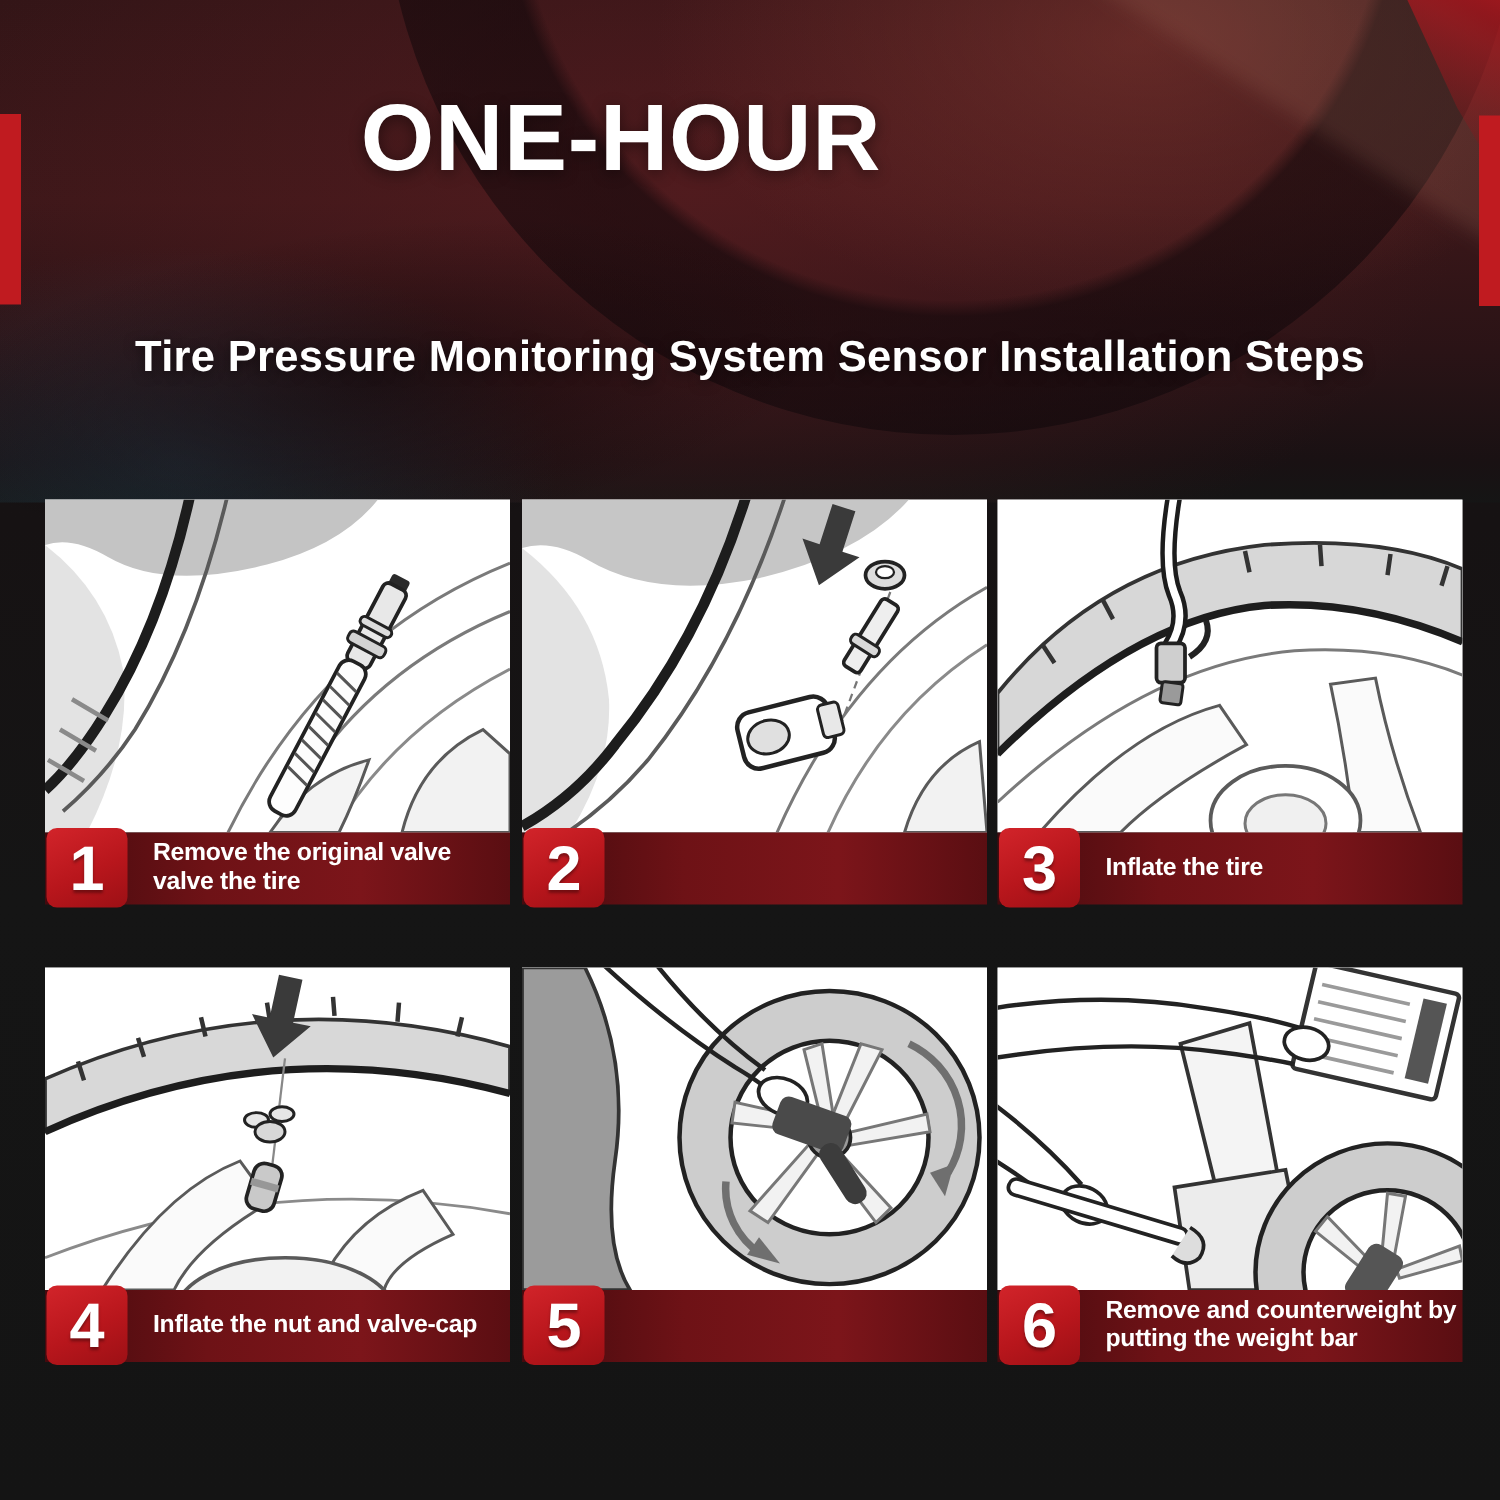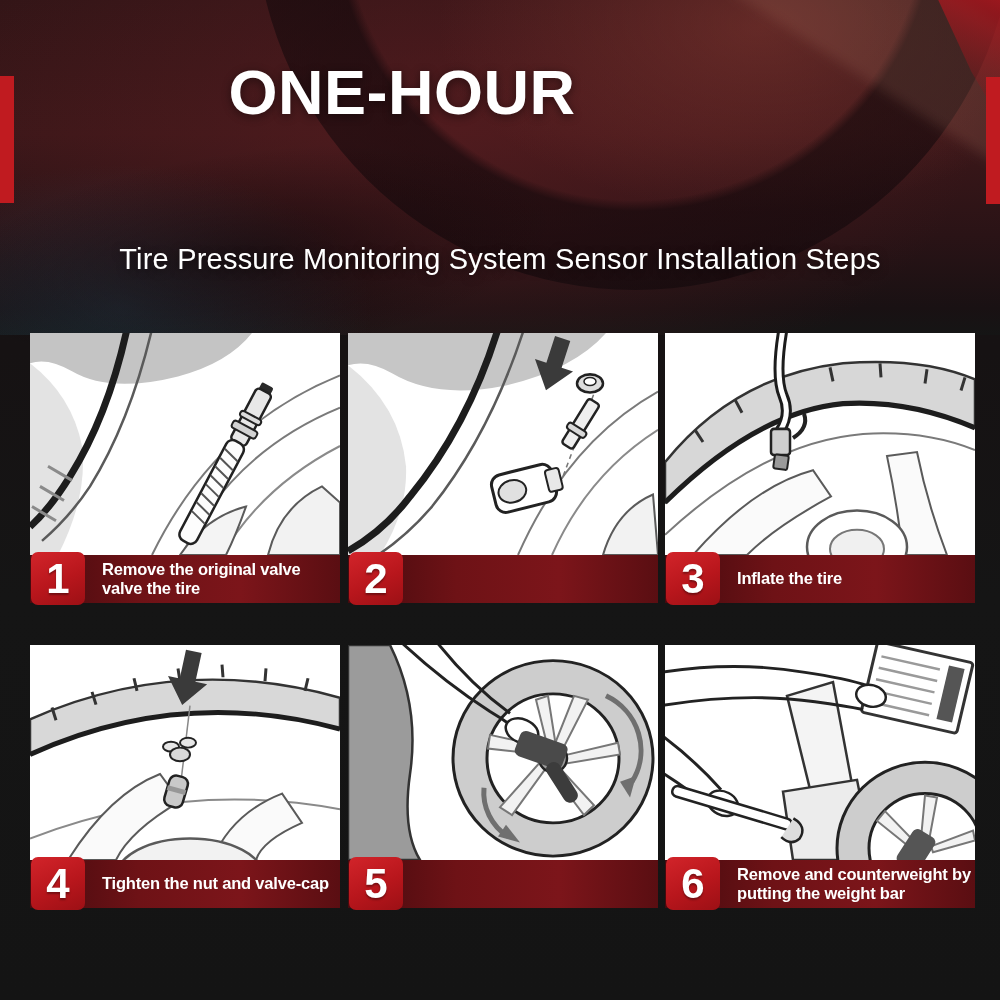--- a/index.html
+++ b/index.html
@@ -33,27 +33,27 @@
   }
   .ph-red-wedge{
     position:absolute;right:0;top:0;width:95px;height:120px;
     background:linear-gradient(200deg, rgba(175,25,32,.85), rgba(110,15,20,.2) 75%);
     clip-path:polygon(35% 0,100% 0,100% 100%,70% 60%);
   }
   .edge-bar{position:absolute;width:14px;height:127px;background:#c01b20;}
   .edge-bar.left{left:0;top:76px;}
   .edge-bar.right{right:0;top:77px;}
   .title{
-    position:absolute;left:4px;top:58px;width:796px;text-align:center;color:#fff;
+    position:absolute;left:16px;top:58px;width:796px;text-align:center;color:#fff;
     font-size:63px;font-weight:bold;line-height:1.1;letter-spacing:0.5px;
     text-shadow:0 2px 10px rgba(0,0,0,.45);
   }
   .subtitle{
-    position:absolute;left:0;top:243px;width:1000px;text-align:center;color:#fff;
-    font-size:29px;font-weight:normal;letter-spacing:0.2px;
+    position:absolute;left:0;top:222px;width:1000px;text-align:center;color:#fff;
+    font-size:29px;font-weight:bold;letter-spacing:0.2px;
     text-shadow:0 2px 8px rgba(0,0,0,.5);
   }
   
   .card{position:absolute;width:310px;}
   .r1{top:333px;height:270px;}
   .r2{top:645px;height:263px;}
   .c1{left:30px;} .c2{left:348px;} .c3{left:665px;}
   .art{position:absolute;left:0;top:0;right:0;bottom:48px;background:#fff;overflow:hidden;}
   .art svg{width:100%;height:100%;display:block;}
   .caption{
@@ -201,21 +201,21 @@
           <ellipse cx="150" cy="112" rx="10" ry="7" fill="#d8d8d8" stroke="#222" stroke-width="2"></ellipse>
         </g>
         <g transform="rotate(16 146 152)">
           <rect x="136" y="134" width="19" height="32" rx="7" fill="#c9c9c9" stroke="#222" stroke-width="2.5"></rect>
           <rect x="136" y="146" width="19" height="5" fill="#979797"></rect>
         </g>
       </svg>
     </div>
     <div class="caption">
       <div class="num">4</div>
-      <div class="cap">Tighten the nut and valve-cap</div>
+      <div class="cap">Inflate the nut and valve-cap</div>
     </div>
   </div>
 
   <div class="card r2 c2">
     <div class="art">
       <svg viewBox="0 0 310 220" preserveAspectRatio="none">
         <rect width="310" height="220" fill="#ffffff"></rect>
         <path d="M0,0 L42,0 Q72,62 62,132 Q54,190 72,220 L0,220 Z" fill="#9b9b9b" stroke="#333" stroke-width="2.5"></path>
         <circle cx="205" cy="116" r="100" fill="#cdcdcd" stroke="#222" stroke-width="3"></circle>
         <circle cx="205" cy="116" r="66" fill="#ffffff" stroke="#222" stroke-width="3"></circle>

